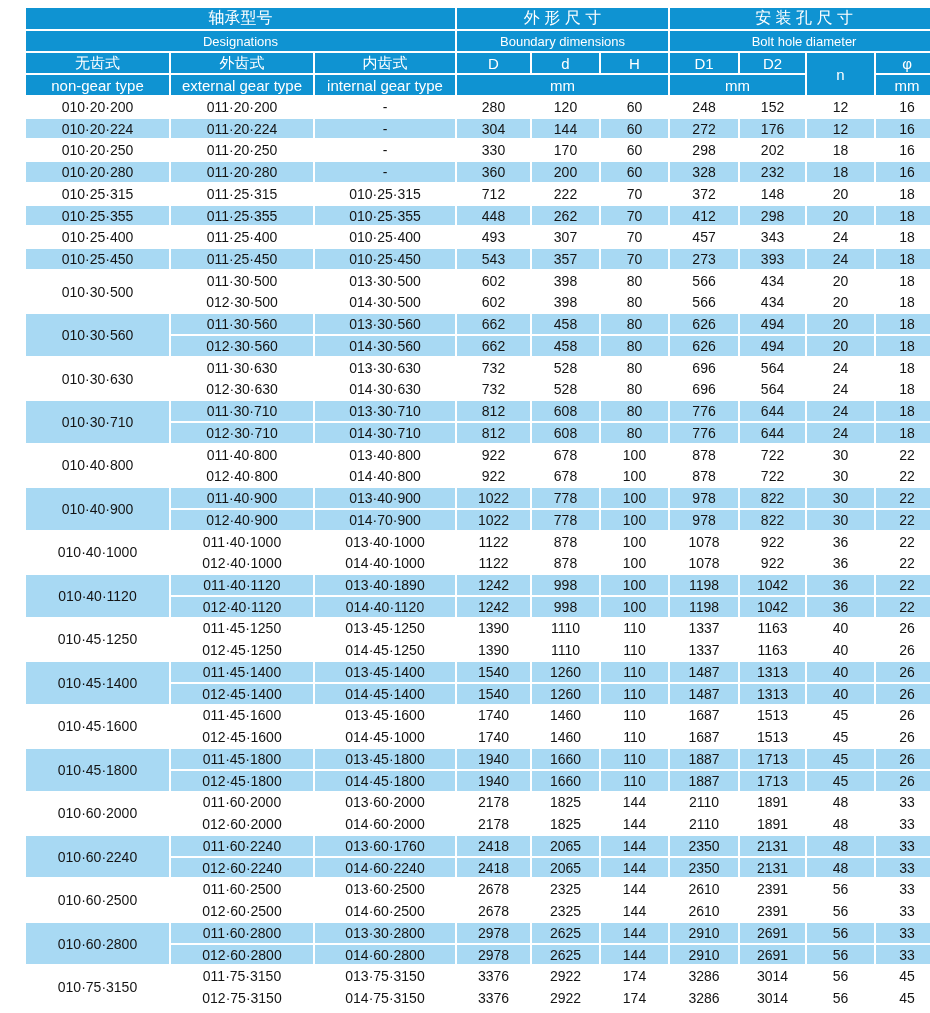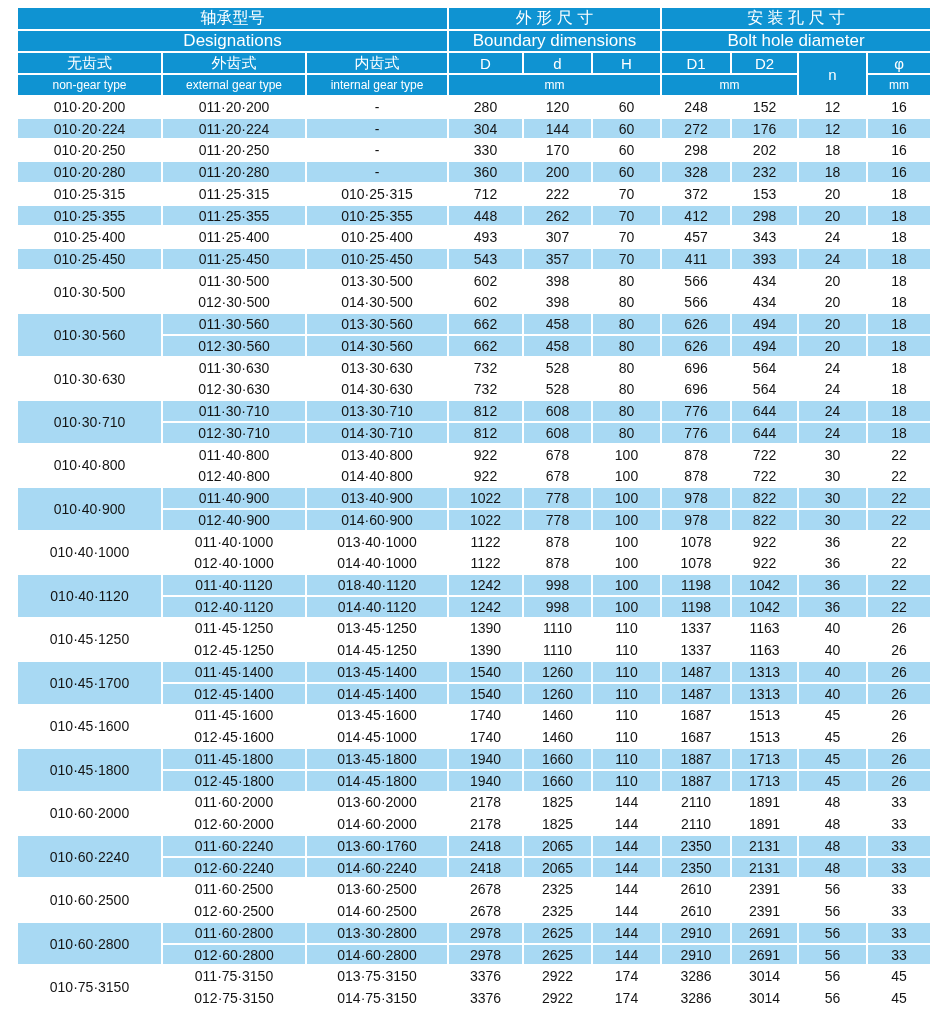--- a/index.html
+++ b/index.html
@@ -5,21 +5,21 @@
   * { box-sizing: border-box; }
   html, body {
     margin: 0; padding: 0;
     width: 930px; height: 1013px;
     background: #ffffff;
     font-family: "Liberation Sans", "DejaVu Sans", sans-serif;
     overflow: hidden;
   }
   .page-wrap {
     width: 930px; height: 1013px;
-    padding: 6px 8px 3px 16px;
+    padding: 6px 8px 3px 24px;
   }
   table.spec {
     width: 914px;
     height: 1004px;
     border-collapse: collapse;
     table-layout: fixed;
   }
   table.spec th, table.spec td {
     border: 2px solid #ffffff;
     text-align: center;
@@ -28,23 +28,23 @@
     white-space: nowrap;
     overflow: hidden;
   }
   thead th {
     background: #0f93d2;
     color: #ffffff;
     font-weight: normal;
   }
   thead tr { height: 22px; }
   tr.hz th { font-size: 16px; }            
-  tr.he th { font-size: 17px; }            
+  tr.he th { font-size: 13px; }            
   tr.hc th { font-size: 15px; }            
-  tr.hu th { font-size: 12px; }            
+  tr.hu th { font-size: 15px; }            
   tbody td {
     color: #141414;
     font-size: 14px;
     background: #ffffff;
   }
   tbody tr.shaded td { background: #a8d9f3; }
 </style>
 </head>
 <body>
 
@@ -144,21 +144,21 @@
           <td>16</td>
         </tr>
         <tr>
           <td rowspan="1">010·25·315</td>
           <td>011·25·315</td>
           <td>010·25·315</td>
           <td>712</td>
           <td>222</td>
           <td>70</td>
           <td>372</td>
-          <td>153</td>
+          <td>148</td>
           <td>20</td>
           <td>18</td>
         </tr>
         <tr class="shaded">
           <td rowspan="1">010·25·355</td>
           <td>011·25·355</td>
           <td>010·25·355</td>
           <td>448</td>
           <td>262</td>
           <td>70</td>
@@ -179,21 +179,21 @@
           <td>24</td>
           <td>18</td>
         </tr>
         <tr class="shaded">
           <td rowspan="1">010·25·450</td>
           <td>011·25·450</td>
           <td>010·25·450</td>
           <td>543</td>
           <td>357</td>
           <td>70</td>
-          <td>411</td>
+          <td>273</td>
           <td>393</td>
           <td>24</td>
           <td>18</td>
         </tr>
         <tr>
           <td rowspan="2">010·30·500</td>
           <td>011·30·500</td>
           <td>013·30·500</td>
           <td>602</td>
           <td>398</td>
@@ -313,21 +313,21 @@
           <td>1022</td>
           <td>778</td>
           <td>100</td>
           <td>978</td>
           <td>822</td>
           <td>30</td>
           <td>22</td>
         </tr>
         <tr class="shaded">
           <td>012·40·900</td>
-          <td>014·60·900</td>
+          <td>014·70·900</td>
           <td>1022</td>
           <td>778</td>
           <td>100</td>
           <td>978</td>
           <td>822</td>
           <td>30</td>
           <td>22</td>
         </tr>
         <tr>
           <td rowspan="2">010·40·1000</td>
@@ -348,21 +348,21 @@
           <td>878</td>
           <td>100</td>
           <td>1078</td>
           <td>922</td>
           <td>36</td>
           <td>22</td>
         </tr>
         <tr class="shaded">
           <td rowspan="2">010·40·1120</td>
           <td>011·40·1120</td>
-          <td>018·40·1120</td>
+          <td>013·40·1890</td>
           <td>1242</td>
           <td>998</td>
           <td>100</td>
           <td>1198</td>
           <td>1042</td>
           <td>36</td>
           <td>22</td>
         </tr>
         <tr class="shaded">
           <td>012·40·1120</td>
@@ -392,21 +392,21 @@
           <td>014·45·1250</td>
           <td>1390</td>
           <td>1110</td>
           <td>110</td>
           <td>1337</td>
           <td>1163</td>
           <td>40</td>
           <td>26</td>
         </tr>
         <tr class="shaded">
-          <td rowspan="2">010·45·1700</td>
+          <td rowspan="2">010·45·1400</td>
           <td>011·45·1400</td>
           <td>013·45·1400</td>
           <td>1540</td>
           <td>1260</td>
           <td>110</td>
           <td>1487</td>
           <td>1313</td>
           <td>40</td>
           <td>26</td>
         </tr>

